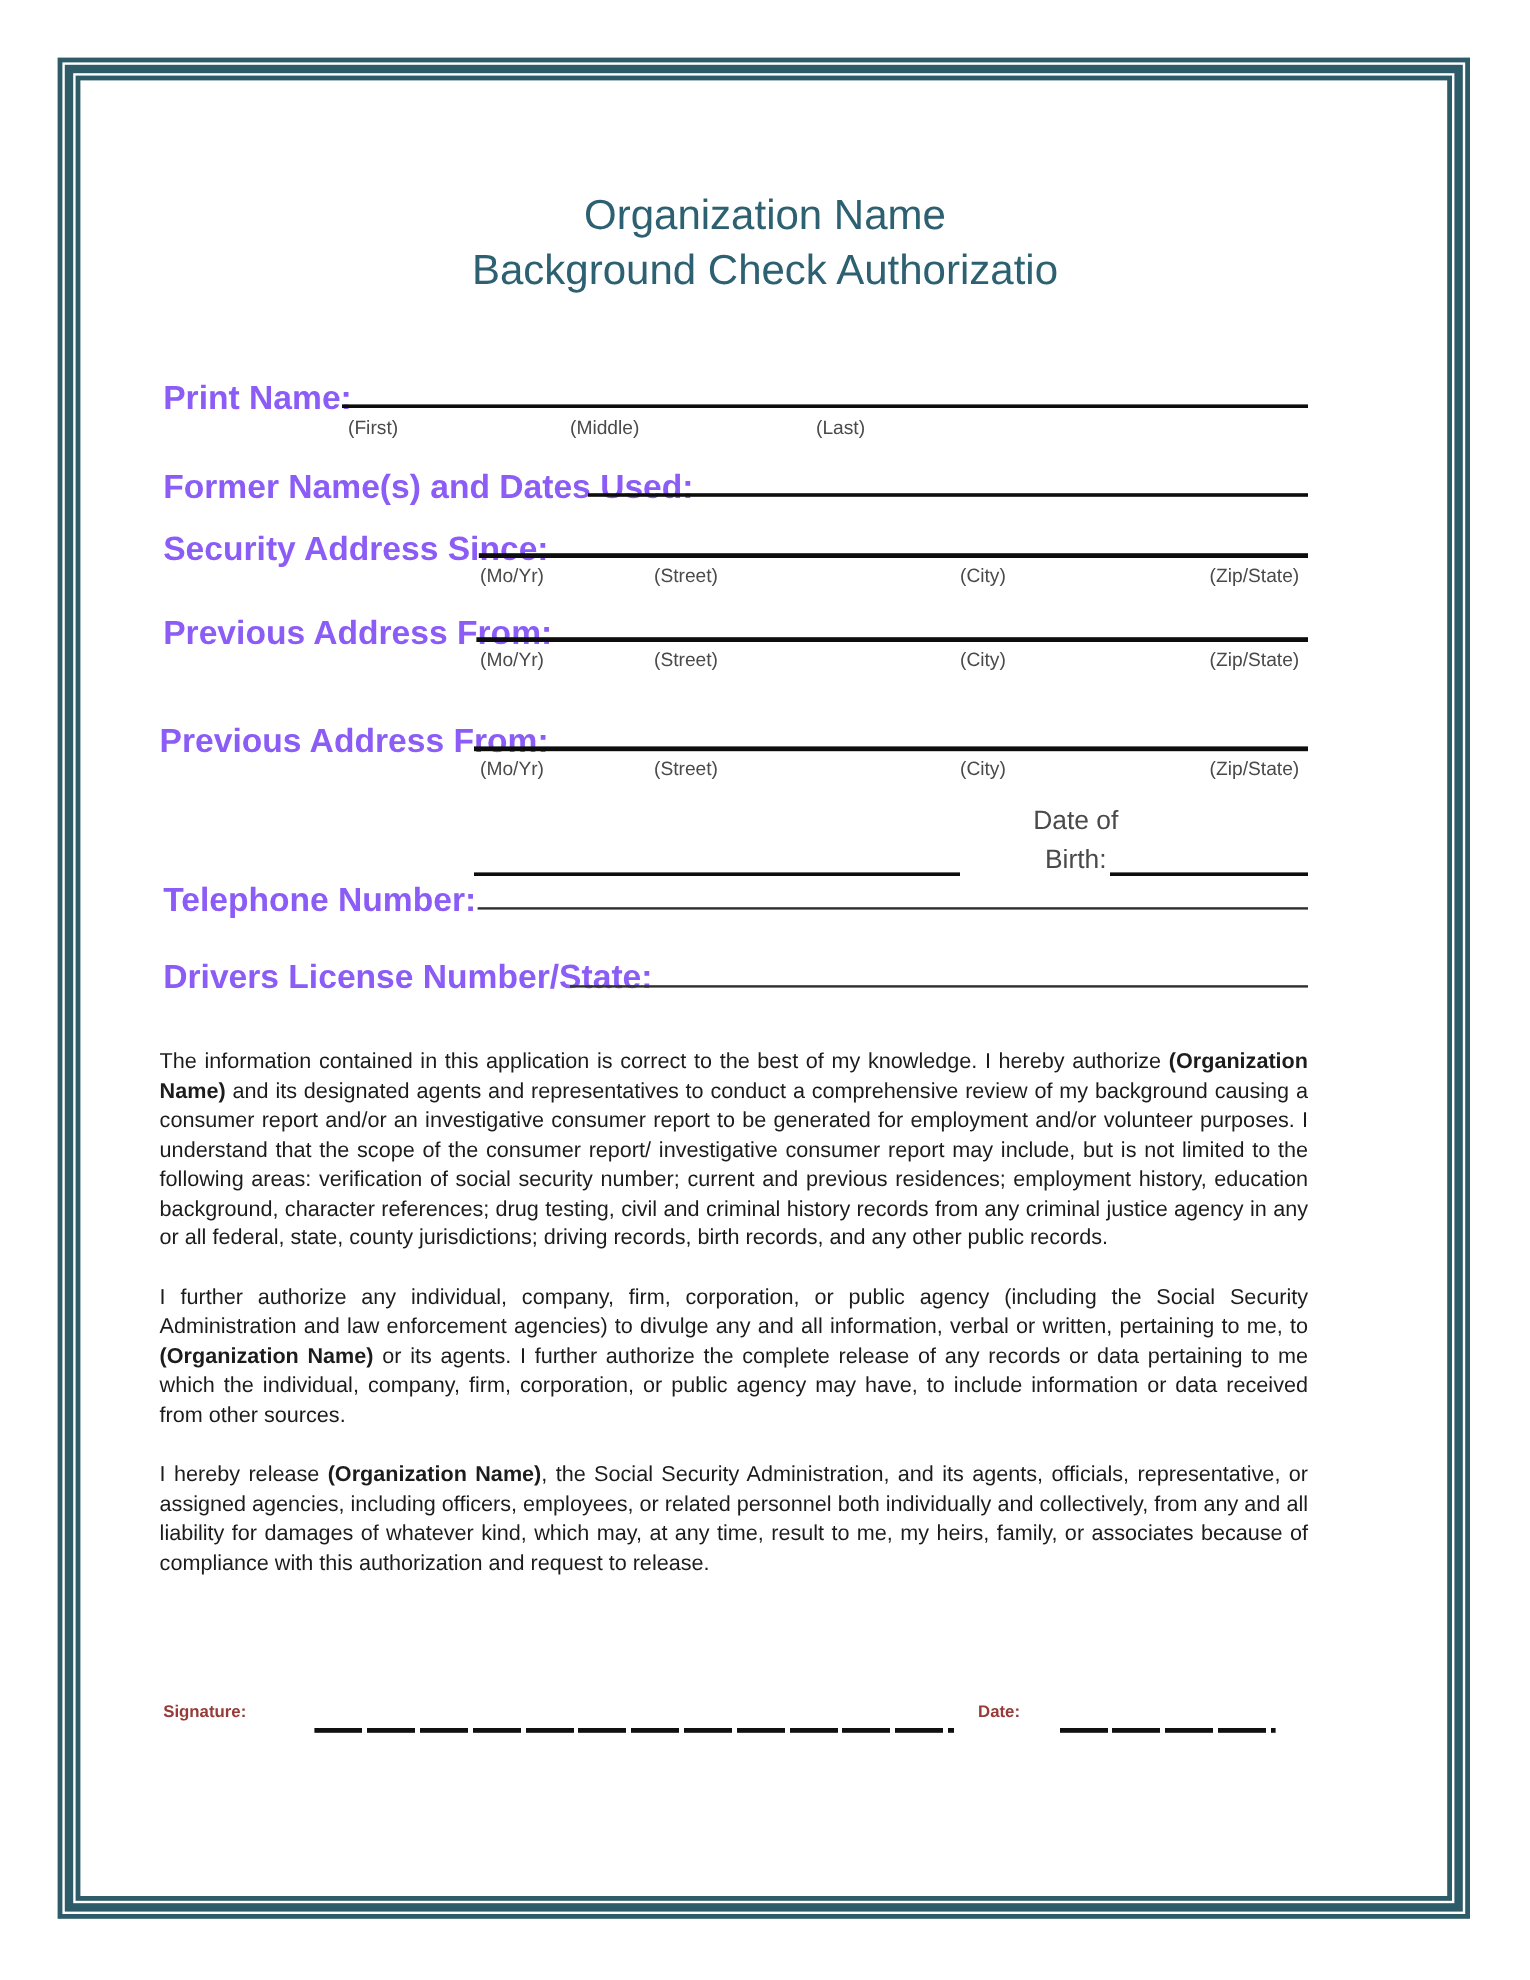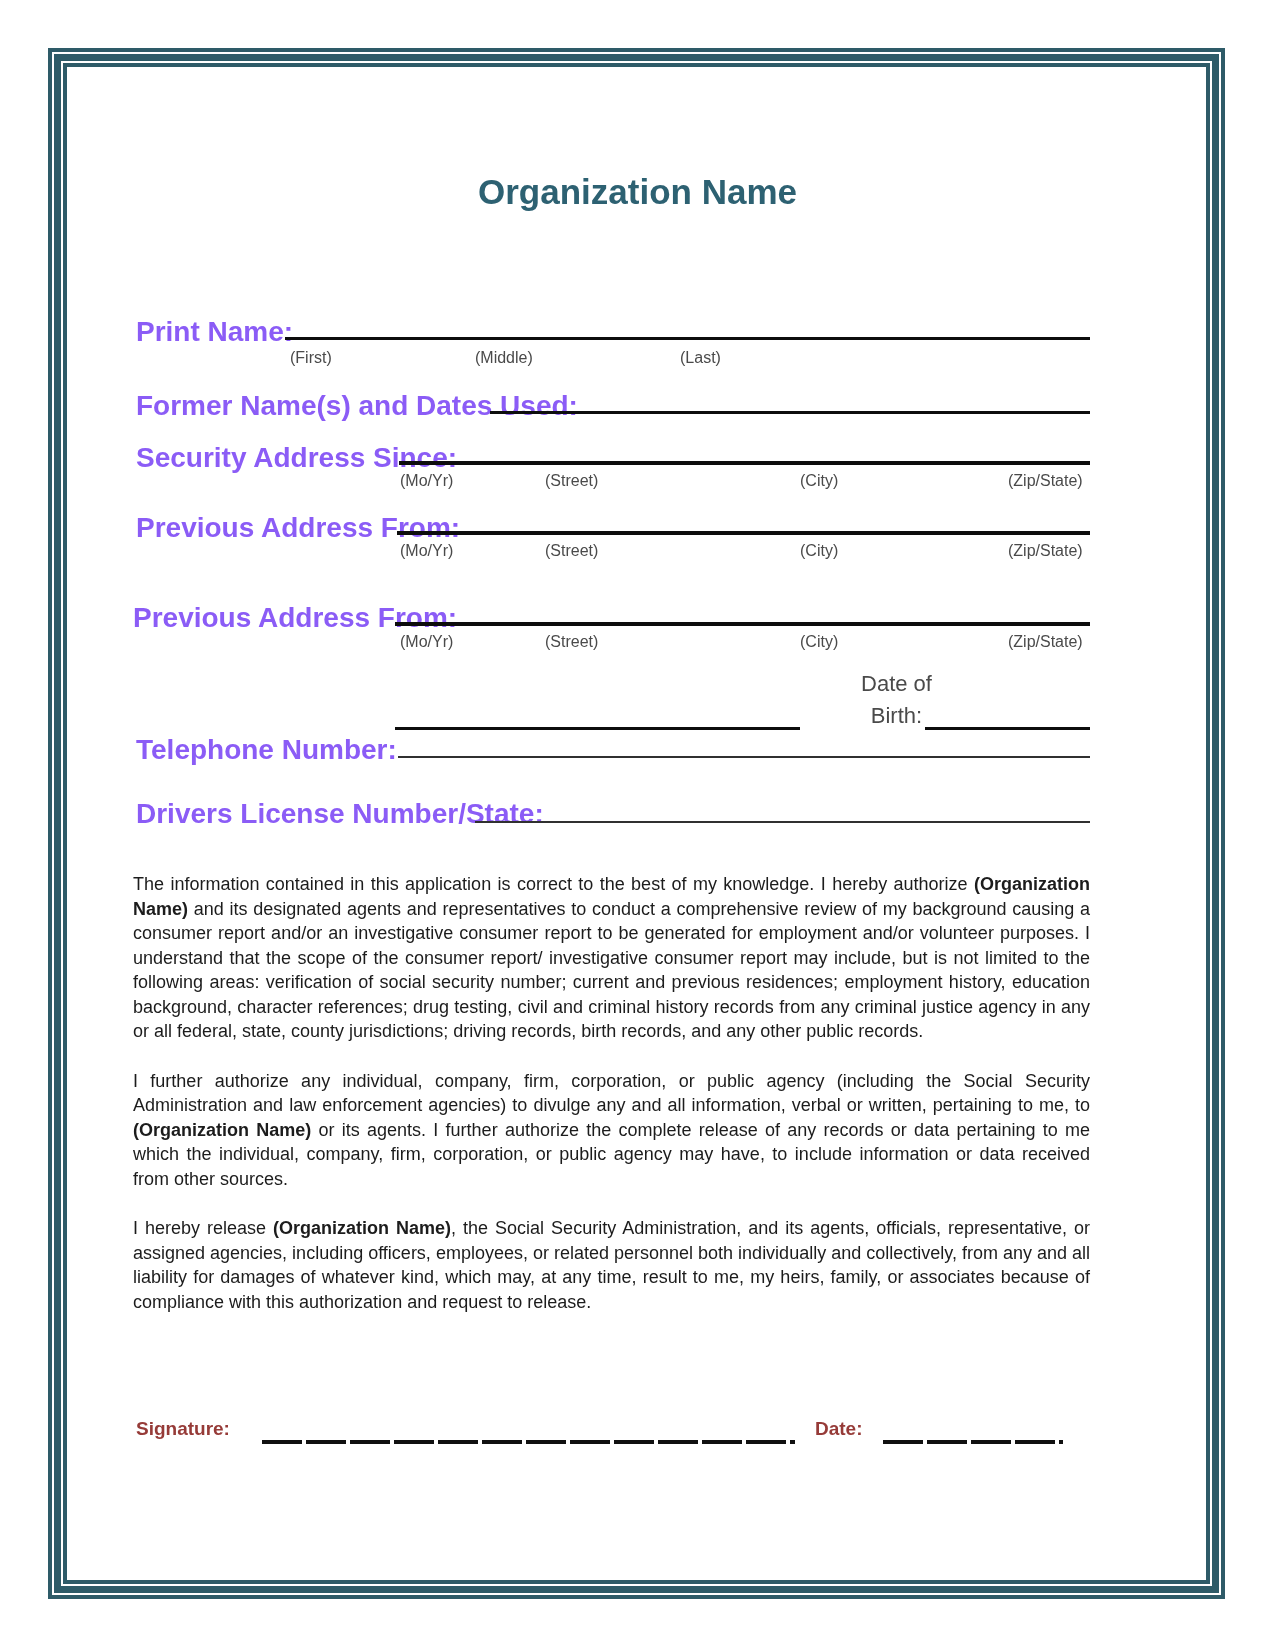--- a/index.html
+++ b/index.html
@@ -18,21 +18,21 @@
   .content { position:absolute; inset:0; }
 
   .confidential {
     position:absolute; left:0; top:105px; width:100%; text-align:center;
     font-size:27px; font-weight:bold; color:#963B38; letter-spacing:0.5px;
   }
   .doc-title {
     position:absolute; left:0; width:100%; text-align:center;
     font-size:35px; color:#2D6172; font-weight:normal;
   }
-  .t1 { top:172px;font-weight:bold; }
+  .t1 { top:160px; }
   .t2 { top:206px; }
 
   .label {
     position:absolute; font-size:28px; font-weight:bold; color:#8b5cf6; white-space:nowrap;
   }
   .label2 { line-height:31px; }
   .plain-label {
     position:absolute; font-size:22px; font-weight:normal; color:#4A4A4A;
     text-align:center; line-height:32px; white-space:pre-line;
   }
@@ -41,40 +41,41 @@
   .thin { border-bottom-width:2px; border-bottom-color:#303030; }
   .hint { position:absolute; font-size:16px; color:#4A4A4A; white-space:nowrap; }
 
   .paras { position:absolute; left:133px; top:872px; width:957px; }
   .paras p {
     margin:0 0 25px 0; font-size:18px; line-height:24.5px; text-align:justify;
     color:#1C1C1C;
   }
   .paras p b { font-weight:bold; }
 
-  .sig-label { position:absolute; font-size:19px; font-weight:bold; color:#963B38; white-space:nowrap; }
+  .sig-label { position:absolute; font-size:14px; font-weight:bold; color:#963B38; white-space:nowrap; }
   .sig-line {
     position:absolute; height:4px;
     background:repeating-linear-gradient(to right, #101010 0 40px, rgba(0,0,0,0) 40px 44px);
   }
 </style>
 </head>
 <body>
 
 <div class="page">
 
   <div class="frame-a">
     <div class="frame-b">
       <div class="frame-c"></div>
     </div>
   </div>
 
   <div class="content">
 
     <div class="doc-title t1">Organization Name</div>
+    <div class="doc-title t2">Background Check Authorizatio</div>
 
     <div class="label" style="left:136px; top:316px;">Print Name:</div>
     <div class="fill-line" style="left:285px; top:337px; width:805px;"></div>
     <span class="hint" style="left:290px; top:349px;">(First)</span>
     <span class="hint" style="left:475px; top:349px;">(Middle)</span>
     <span class="hint" style="left:680px; top:349px;">(Last)</span>
 
     <div class="label" style="left:136px; top:390px;">Former Name(s) and Dates Used:</div>
     <div class="fill-line" style="left:490px; top:411px; width:600px;"></div>
 

